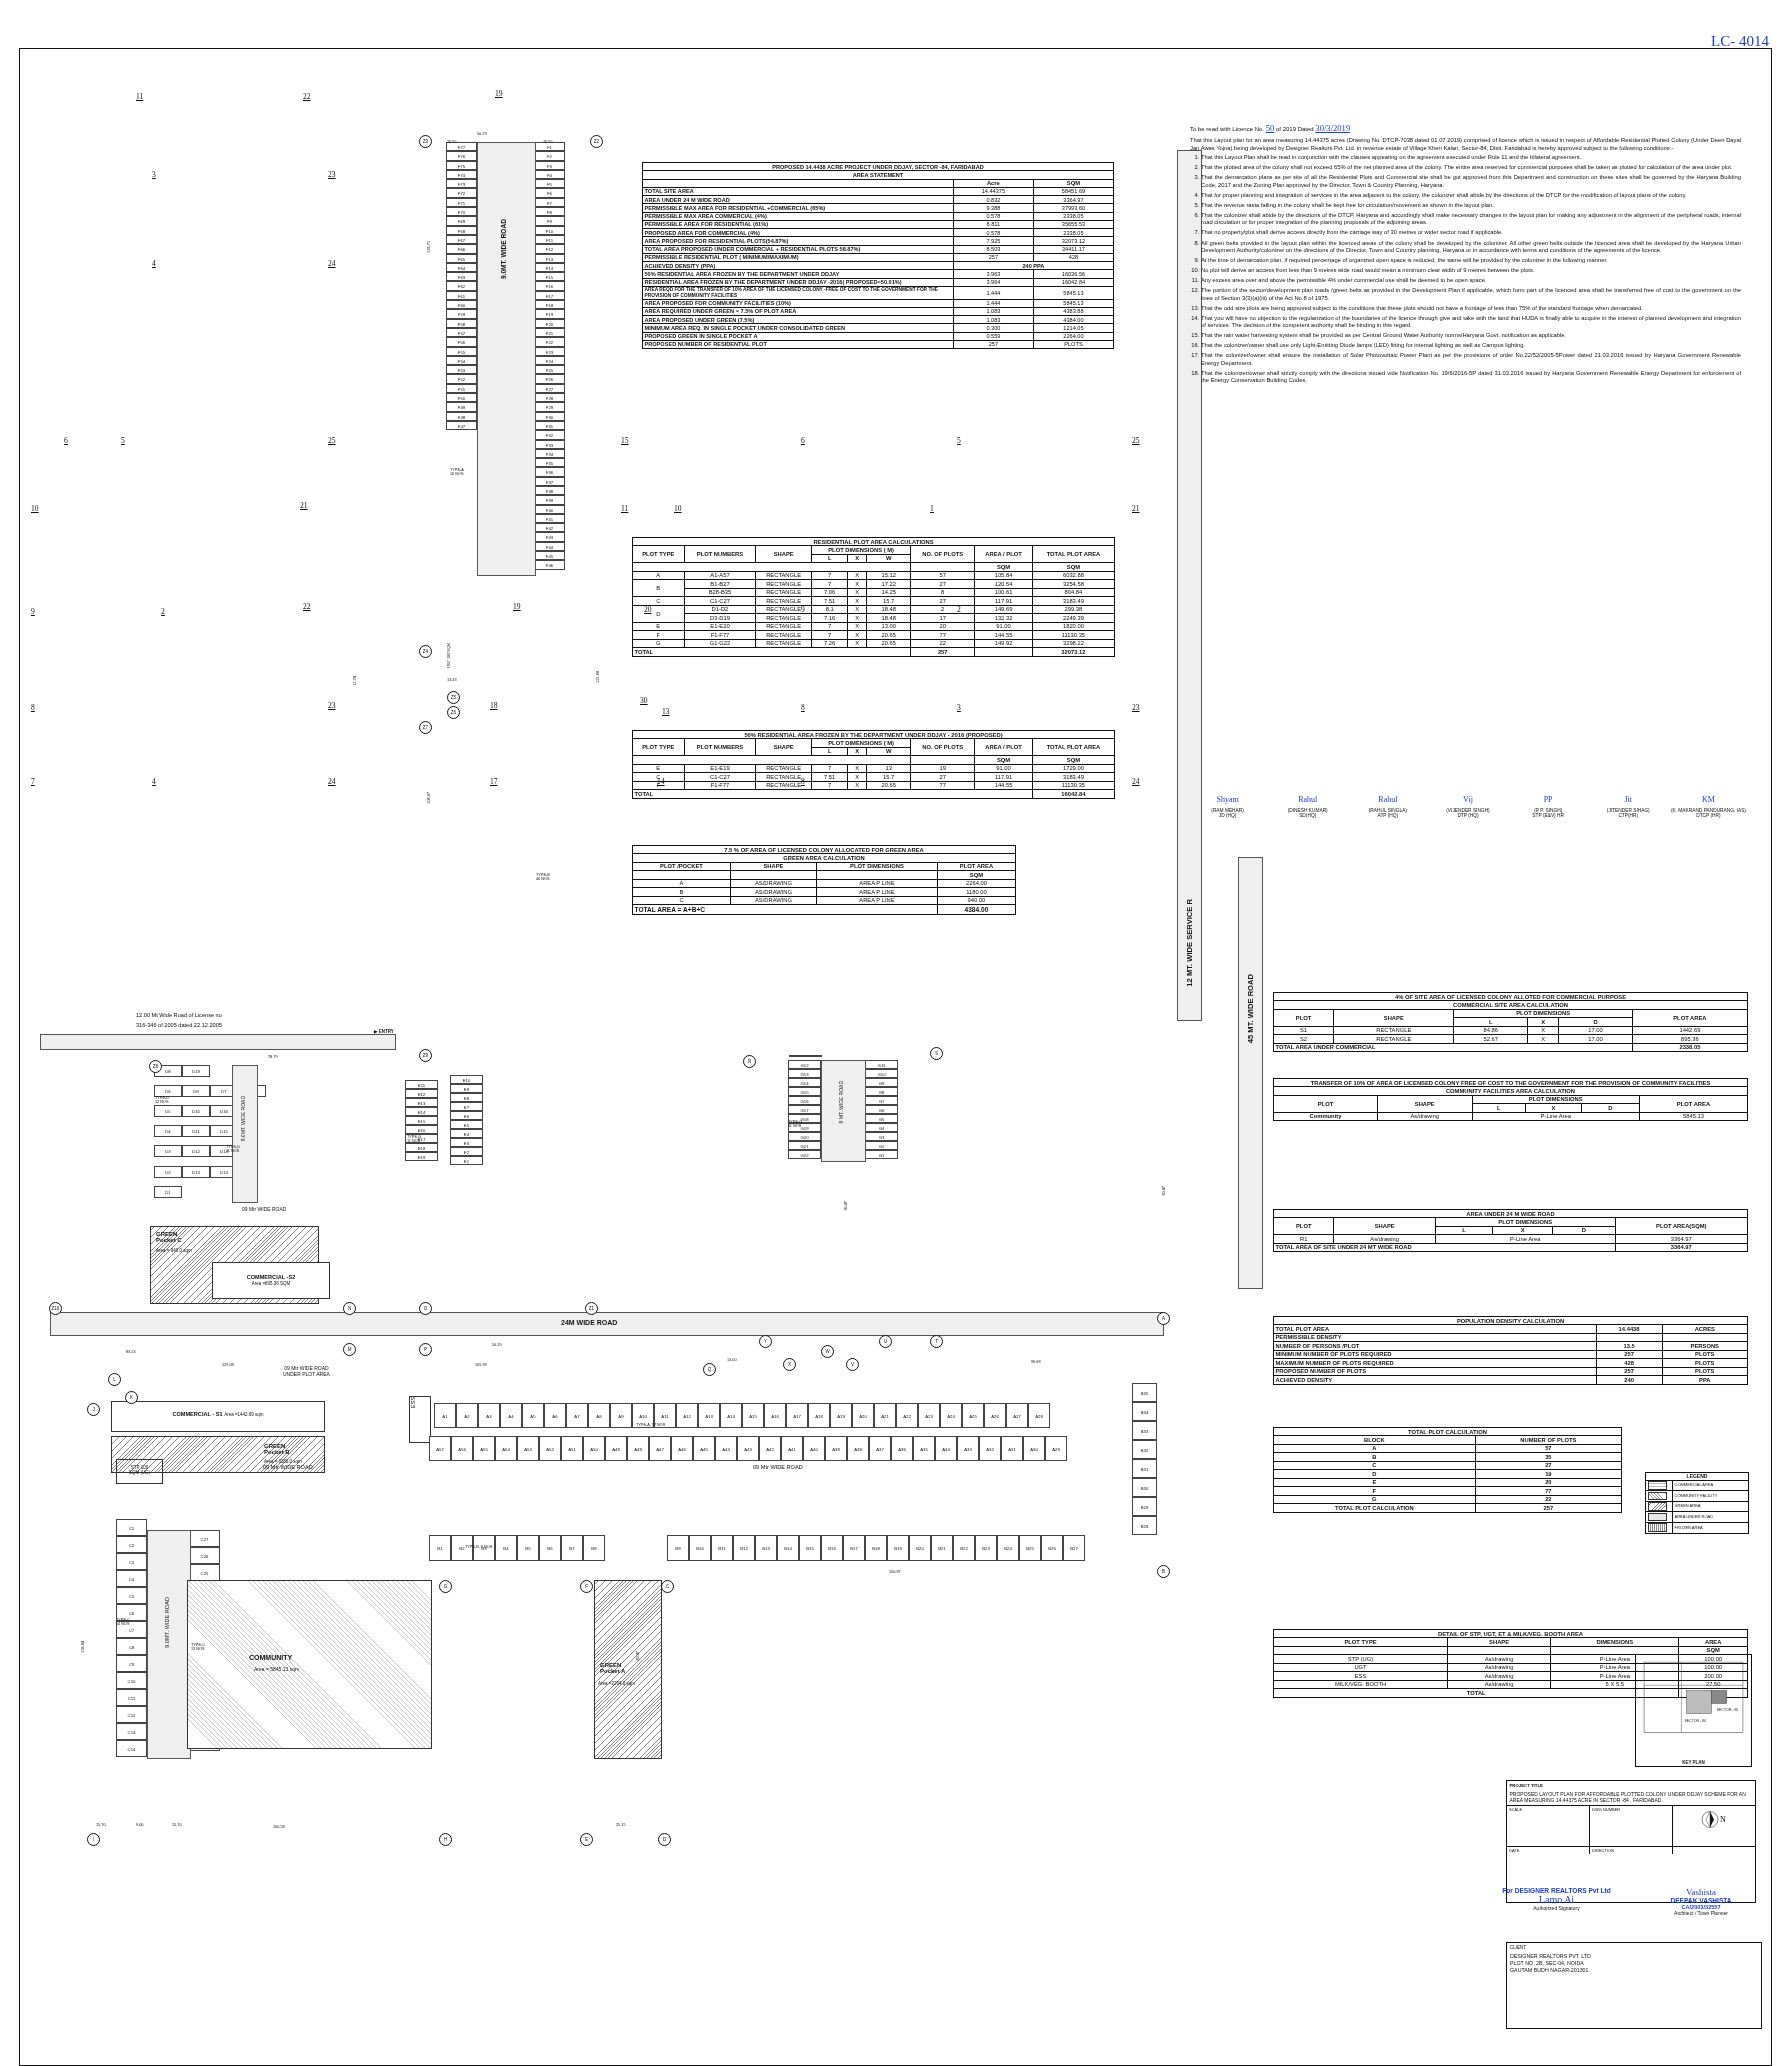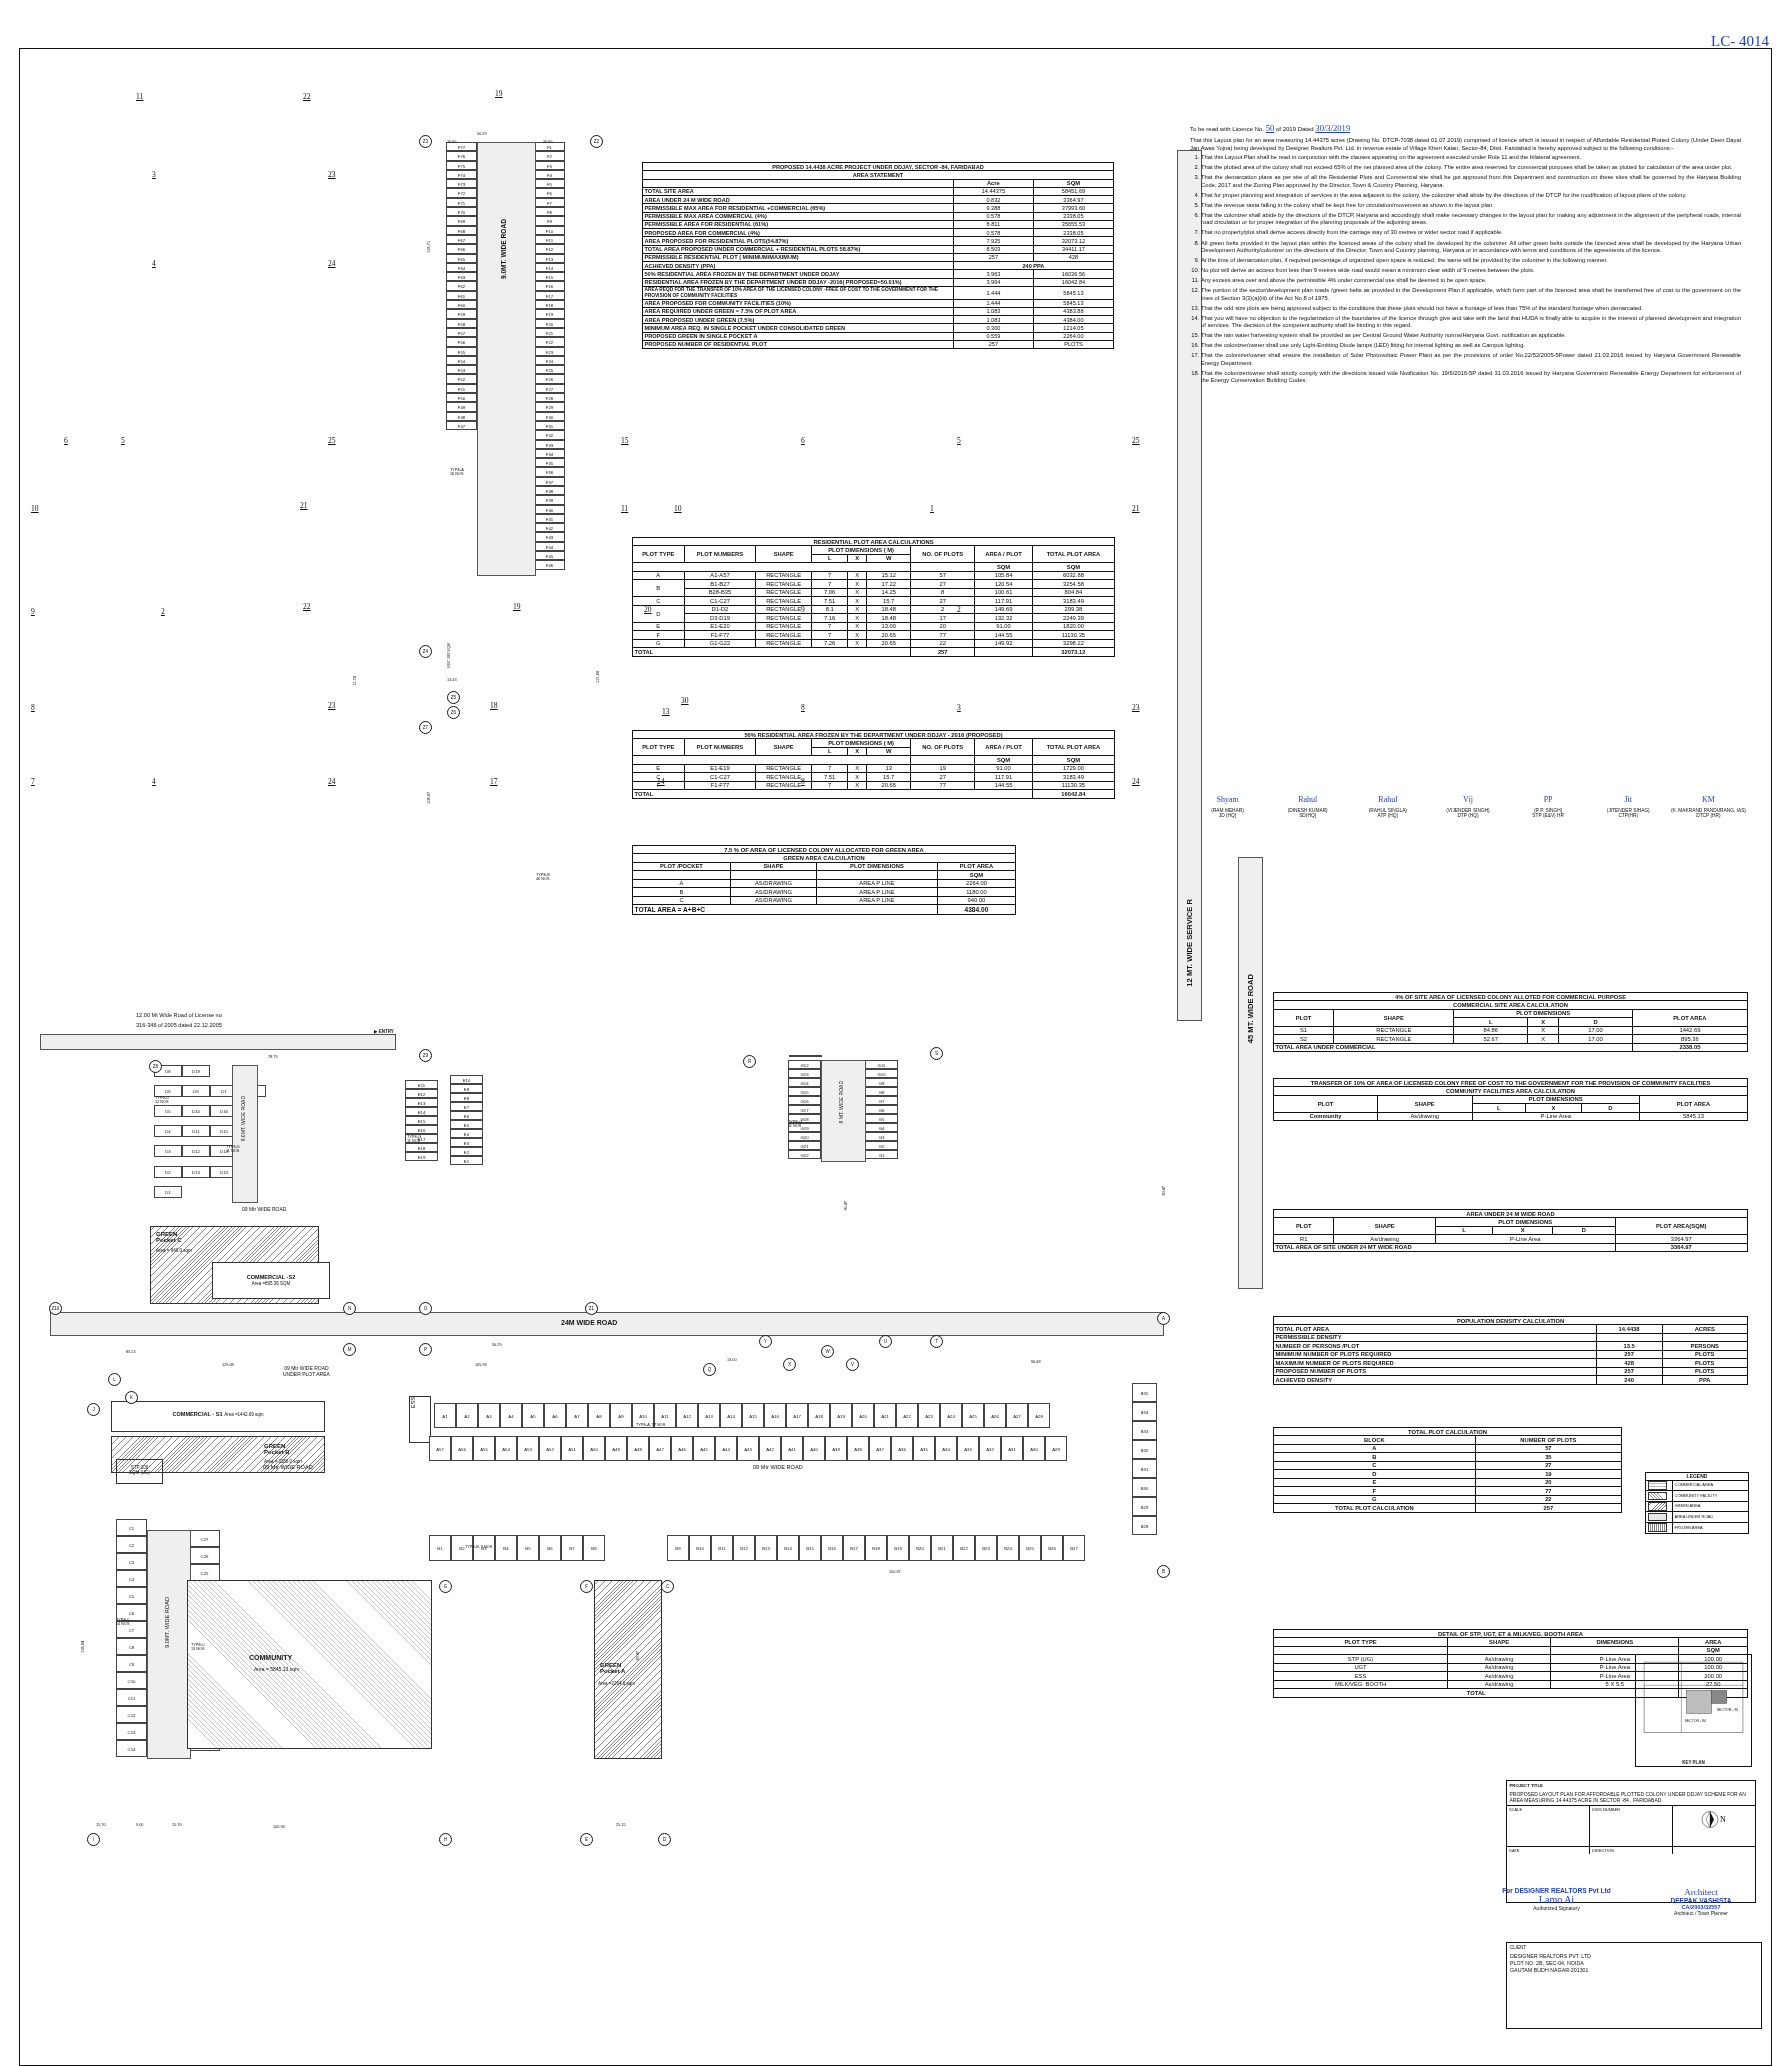--- a/index.html
+++ b/index.html
@@ -111,21 +111,21 @@
     <div class="num" style="left:11px;top:558px;">9</div>
     <div class="num" style="left:141px;top:558px;">2</div>
     <div class="num" style="left:283px;top:553px;">22</div>
     <div class="num" style="left:493px;top:553px;">19</div>
     <div class="num" style="left:624px;top:556px;">20</div>
     <div class="num" style="left:781px;top:556px;">9</div>
     <div class="num" style="left:937px;top:556px;">2</div>
     <div class="num" style="left:11px;top:654px;">8</div>
     <div class="num" style="left:308px;top:652px;">23</div>
     <div class="num" style="left:470px;top:652px;">18</div>
-    <div class="num" style="left:661px;top:647px;">30</div>
+    <div class="num" style="left:620px;top:647px;">30</div>
     <div class="num" style="left:642px;top:658px;">13</div>
     <div class="num" style="left:781px;top:654px;">8</div>
     <div class="num" style="left:937px;top:654px;">3</div>
     <div class="num" style="left:1112px;top:654px;">23</div>
     <div class="num" style="left:11px;top:728px;">7</div>
     <div class="num" style="left:132px;top:728px;">4</div>
     <div class="num" style="left:308px;top:728px;">24</div>
     <div class="num" style="left:470px;top:728px;">17</div>
     <div class="num" style="left:637px;top:728px;">14</div>
     <div class="num" style="left:781px;top:728px;">8</div>
@@ -1334,21 +1334,21 @@
     </div>
   </div>
 
   <div id="signblock">
     <div style="position:absolute;left:0;top:0;width:141px;text-align:center;">
       <div style="color:#1b3ecb;font-size:6.6px;font-weight:bold;">For DESIGNER REALTORS Pvt Ltd</div>
       <div class="bluepen" style="font-size:10px;">Lamo Ai</div>
       <div style="font-size:5px;">Authorized Signatory</div>
     </div>
     <div style="position:absolute;left:147px;top:0;width:136px;text-align:center;">
-      <div class="bluepen" style="font-size:9px;">Architect</div>
+      <div class="bluepen" style="font-size:9px;">Vashista</div>
       <div style="font-size:6.6px;font-weight:bold;color:#1b3ecb;">DEEPAK VASHISTA</div>
       <div style="font-size:5.6px;font-weight:bold;color:#1b3ecb;">CA/2003/32557</div>
       <div style="font-size:5px;">Architect / Town Planner</div>
     </div>
   </div>
 
   <div id="clientblock">
     <div style="font-size:4.5px;">CLIENT</div>
     <div style="margin-top:2px;">DESIGNER REALTORS PVT. LTD</div>
     <div>PLOT NO. 2B, SEC-04, NOIDA</div>

